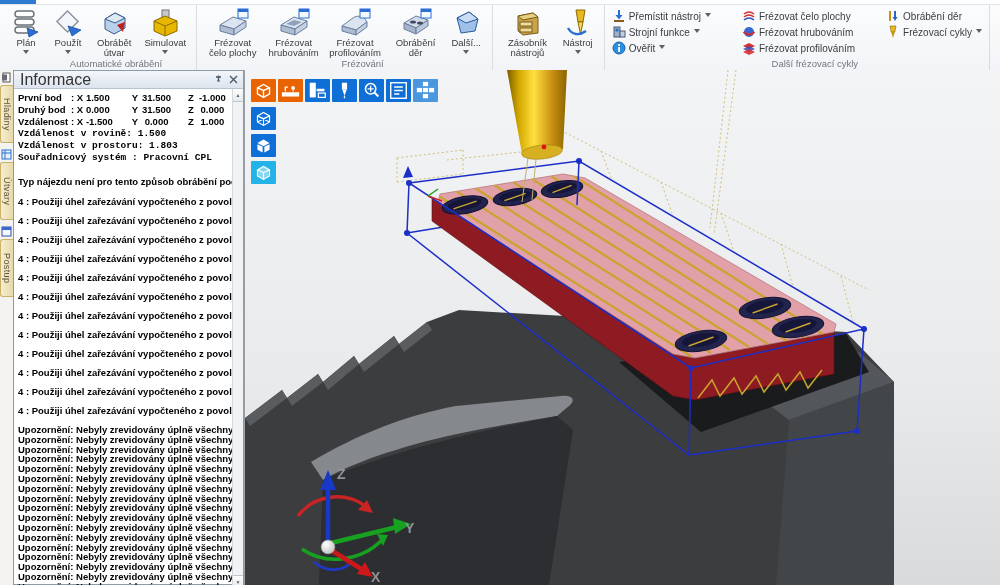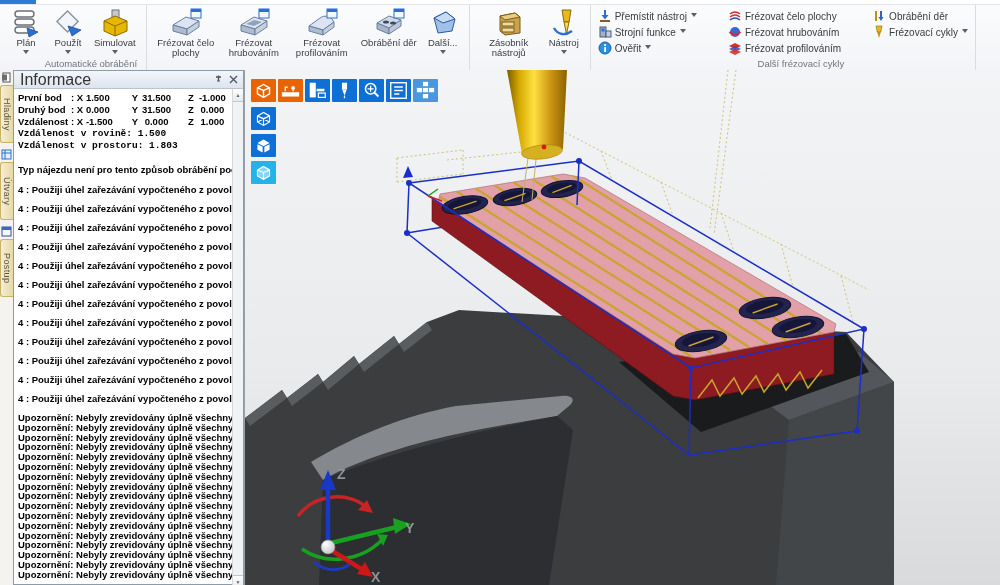--- a/index.html
+++ b/index.html
@@ -102,20 +102,30 @@
               <rect x="8" y="6" width="15" height="15" transform="rotate(45 15.5 13.5)" fill="#f2f5f9" stroke="#8a929c" stroke-width="1.4"></rect>
               <path d="M16 18 L29 22 L20 28 Z" fill="#2b6fd4" stroke="#1a4f9e" stroke-width="0.8"></path>
             </svg>
           </span>
           <span class="bb-label">Použít</span>
           <span class="arr"></span>
         </div>
         <div class="bigbtn">
           <span class="icn">
             <svg viewBox="0 0 32 30">
+              <path d="M7 11 L17 5 L27 10 L27 20 L16 26 L7 21 Z" fill="#b9d0ea" stroke="#3a5a8c"></path>
+              <path d="M7 11 L17 5 L27 10 L17 15 Z" fill="#dce9f6" stroke="#3a5a8c"></path>
+              <path d="M19 17 L27 14 L25 24 Z" fill="#c02020"></path>
+            </svg>
+          </span>
+          <span class="bb-label">Obrábět útvar</span>
+        </div>
+        <div class="bigbtn">
+          <span class="icn">
+            <svg viewBox="0 0 32 30">
               <rect x="13" y="2" width="7" height="9" fill="#c8c8cc" stroke="#707078"></rect>
               <path d="M5 13 L16 8 L28 13 L28 23 L16 28 L5 23 Z" fill="#e8b800" stroke="#8a6a00"></path>
               <path d="M5 13 L16 18 L28 13 M16 18 L16 28" fill="none" stroke="#8a6a00"></path>
             </svg>
           </span>
           <span class="bb-label">Simulovat</span>
           <span class="arr"></span>
         </div>
         <div class="rg-label">Automatické obrábění</div>
       </div>
@@ -174,20 +184,21 @@
         <div class="bigbtn">
           <span class="icn">
             <svg viewBox="0 0 32 30">
               <path d="M7 10 L19 4 L28 11 L25 23 L11 25 Z" fill="#9fc0e8" stroke="#2b5a9e"></path>
               <path d="M7 10 L19 4 L28 11 L16 15 Z" fill="#c8ddf4" stroke="#2b5a9e"></path>
             </svg>
           </span>
           <span class="bb-label">Další...</span>
           <span class="arr"></span>
         </div>
+        <div class="rg-label">Frézování</div>
       </div>
       <div class="rgroup">
         <div class="bigbtn">
           <span class="icn">
             <svg viewBox="0 0 32 30">
               <path d="M7 8 L22 5 L27 9 L27 25 L12 27 L7 23 Z" fill="#caa24a" stroke="#7a5c1a"></path>
               <path d="M7 8 L22 5 L27 9 L12 12 Z" fill="#e8cc80" stroke="#7a5c1a"></path>
               <rect x="9" y="14" width="12" height="4" fill="#eedc9e" stroke="#7a5c1a"></rect>
               <rect x="9" y="20" width="12" height="4" fill="#eedc9e" stroke="#7a5c1a"></rect>
             </svg>
@@ -373,20 +384,21 @@
             <span class="cl">Vzdálenost</span>
             <span class="cx">: X</span>
             <span class="cv">-1.500</span>
             <span class="ca">Y</span>
             <span class="cv2">0.000</span>
             <span class="ca">Z</span>
             <span class="cv2">1.000</span>
           </div>
           <div class="prow">Vzdálenost v rovině:  1.500</div>
           <div class="prow">Vzdálenost v prostoru:  1.803</div>
+          <div class="prow">Souřadnicový systém : Pracovní CPL</div>
           <div class="notice">Typ nájezdu není pro tento způsob obrábění podporován</div>
           <div class="msg4">4 : Použiji úhel zařezávání vypočteného z povolené hloubky</div>
           <div class="msg4">4 : Použiji úhel zařezávání vypočteného z povolené hloubky</div>
           <div class="msg4">4 : Použiji úhel zařezávání vypočteného z povolené hloubky</div>
           <div class="msg4">4 : Použiji úhel zařezávání vypočteného z povolené hloubky</div>
           <div class="msg4">4 : Použiji úhel zařezávání vypočteného z povolené hloubky</div>
           <div class="msg4">4 : Použiji úhel zařezávání vypočteného z povolené hloubky</div>
           <div class="msg4">4 : Použiji úhel zařezávání vypočteného z povolené hloubky</div>
           <div class="msg4">4 : Použiji úhel zařezávání vypočteného z povolené hloubky</div>
           <div class="msg4">4 : Použiji úhel zařezávání vypočteného z povolené hloubky</div>

